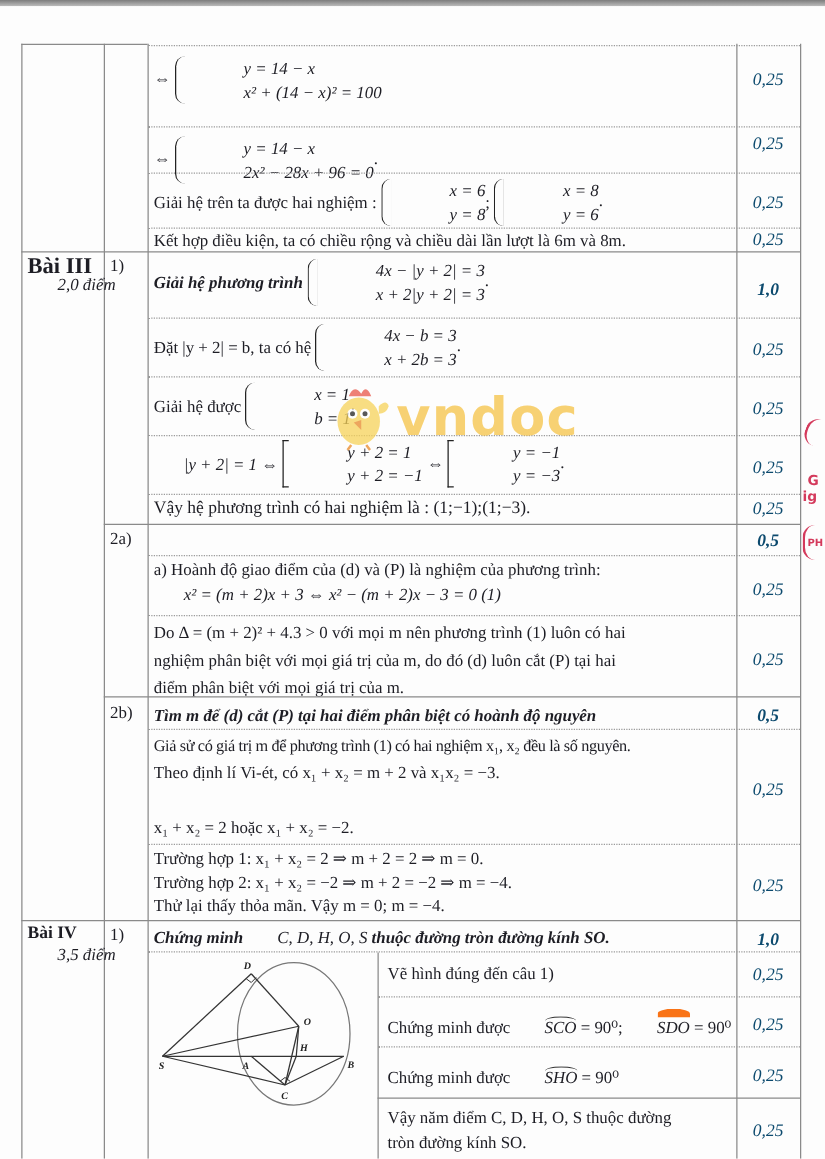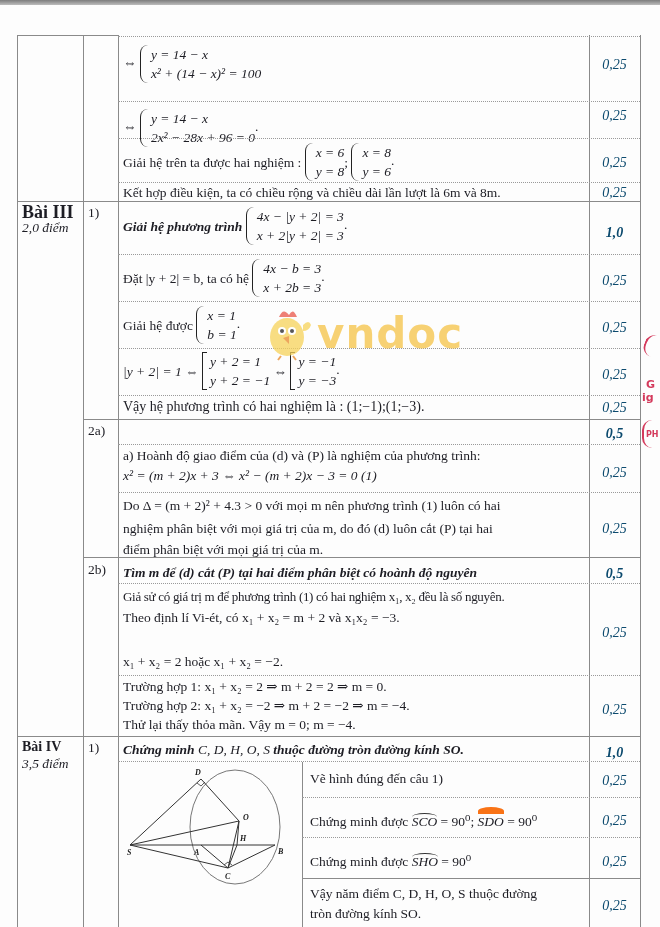--- a/index.html
+++ b/index.html
@@ -17,39 +17,39 @@
   .page {
     position: absolute; left: 0; top: 5px; width: 660px; height: 922px;
     background: #fdfdfd;
   }
   
   .a { position: absolute; }
   .vline { position: absolute; width: 1px; background: #8a8a8a; }
   .hline { position: absolute; height: 1px; background: #8a8a8a; }
   .hdot { position: absolute; height: 0; border-top: 1px dotted #9a9a9a; }
   .txt { position: absolute; font-size: 13.5px; line-height: 17px; white-space: nowrap; }
-  .it { font-style: italic; }
+  .it { font-style: italic; margin-left: 24px; }
   .bi { font-weight: bold; font-style: italic; }
   .b { font-weight: bold; }
   .score {
     position: absolute; left: 589px; width: 51px; text-align: center;
     font-style: italic; font-size: 14px; color: #0c4a6e;
   }
   .score.bold { font-weight: bold; }
   
   .sys { display: inline-flex; align-items: center; vertical-align: middle; }
   .brace {
     display: inline-block; width: 8px; border-left: 1px solid #222;
     border-radius: 8px 0 0 8px; margin-right: 3px; align-self: stretch;
   }
   .sqbr {
     display: inline-block; width: 5px; border: 1px solid #222; border-right: none;
     margin-right: 3px; align-self: stretch;
   }
-  .lines { display: inline-flex; flex-direction: column; font-style: italic; line-height: 19px; }
+  .lines { display: inline-flex; flex-direction: column; font-style: italic; line-height: 19px; margin-left: 44px; }
   .watermark {
     position: absolute; left: 265px; top: 300px; display: flex; align-items: center;
     opacity: 0.75; pointer-events: none;
   }
   .wm-text {
     font-family: "DejaVu Sans", sans-serif; font-weight: bold; font-size: 42px;
     color: #f6c346; letter-spacing: 1px; margin-left: 4px;
   }
   .stamp {
     position: absolute; left: 642px; top: 330px; width: 24px; height: 160px;

